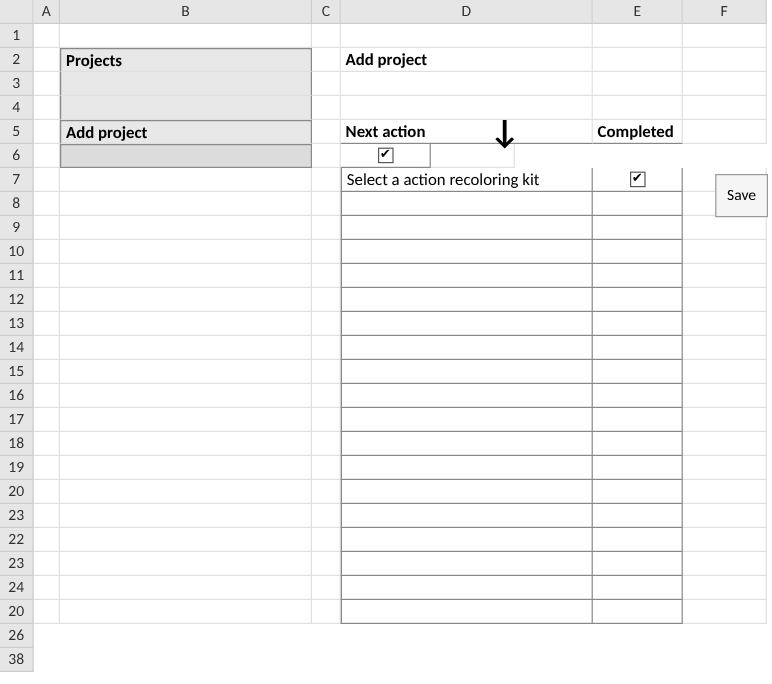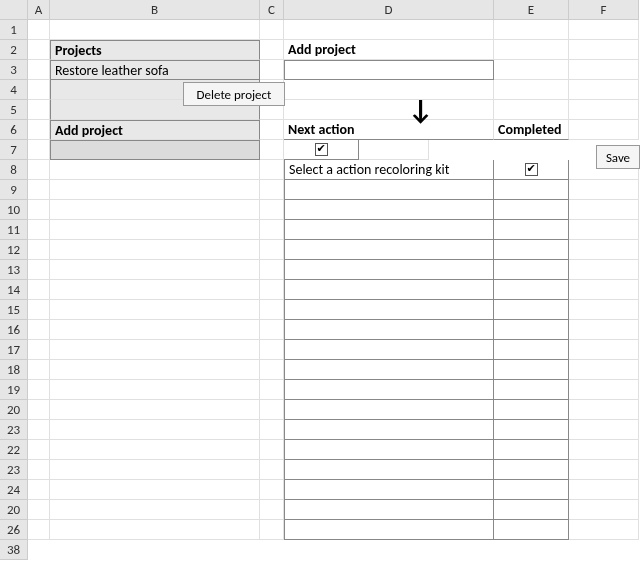--- a/index.html
+++ b/index.html
@@ -93,21 +93,21 @@
       text-align: center;
       cursor: pointer;
       line-height: normal;
     }
     .btn-delete {
       left: 183px; top: 22px;
       width: 102px; height: 24px;
     }
     .btn-save {
       left: 565px; top: 22px;
-      width: 44px; height: 24px;
+      width: 44px; height: 36px;
     }
     .arrow {
       position: absolute;
       left: 378px;
       top: 17px;
       font-size: 28px;
       font-weight: bold;
       pointer-events: none;
     }
     .checkbox {
@@ -184,28 +184,20 @@
 
     <div class="row">
       <div class="cell cA"></div>
       <div class="cell cB bold gray-fill border-top border-left border-right">Projects</div>
       <div class="cell cC"></div>
       <div class="cell cD bold">Add project</div>
       <div class="cell cE"></div>
       <div class="cell cF"></div>
     </div>
 
-    <div class="row">
-      <div class="cell cA"></div>
-      <div class="cell cB gray-fill border-left border-right border-top border-bottom">Restore leather sofa</div>
-      <div class="cell cC"></div>
-      <div class="cell cD input-cell border-box"></div>
-      <div class="cell cE"></div>
-      <div class="cell cF"></div>
-    </div>
 
     <div class="row">
       <div class="cell cA"></div>
       <div class="cell cB gray-fill border-left border-right"></div>
       <div class="cell cC"></div>
       <div class="cell cD"></div>
       <div class="cell cE"></div>
       <div class="cell cF"></div>
     </div>
 
@@ -385,19 +377,18 @@
         <div class="row">
           <div class="cell cA"></div>
           <div class="cell cB"></div>
           <div class="cell cC"></div>
           <div class="cell cD border-left border-right border-bottom"></div>
           <div class="cell cE border-right border-bottom"></div>
           <div class="cell cF"></div>
         </div>
       </div>
 
-    <button class="btn btn-delete" style="top:62px;left:155px;">Delete project</button>
     <button class="btn btn-save" style="top:125px;left:568px;">Save</button>
     <div class="arrow" style="top:72px;left:380px;">↓</div>
 
   </div>
 
 </div>
 
 </body></html>

